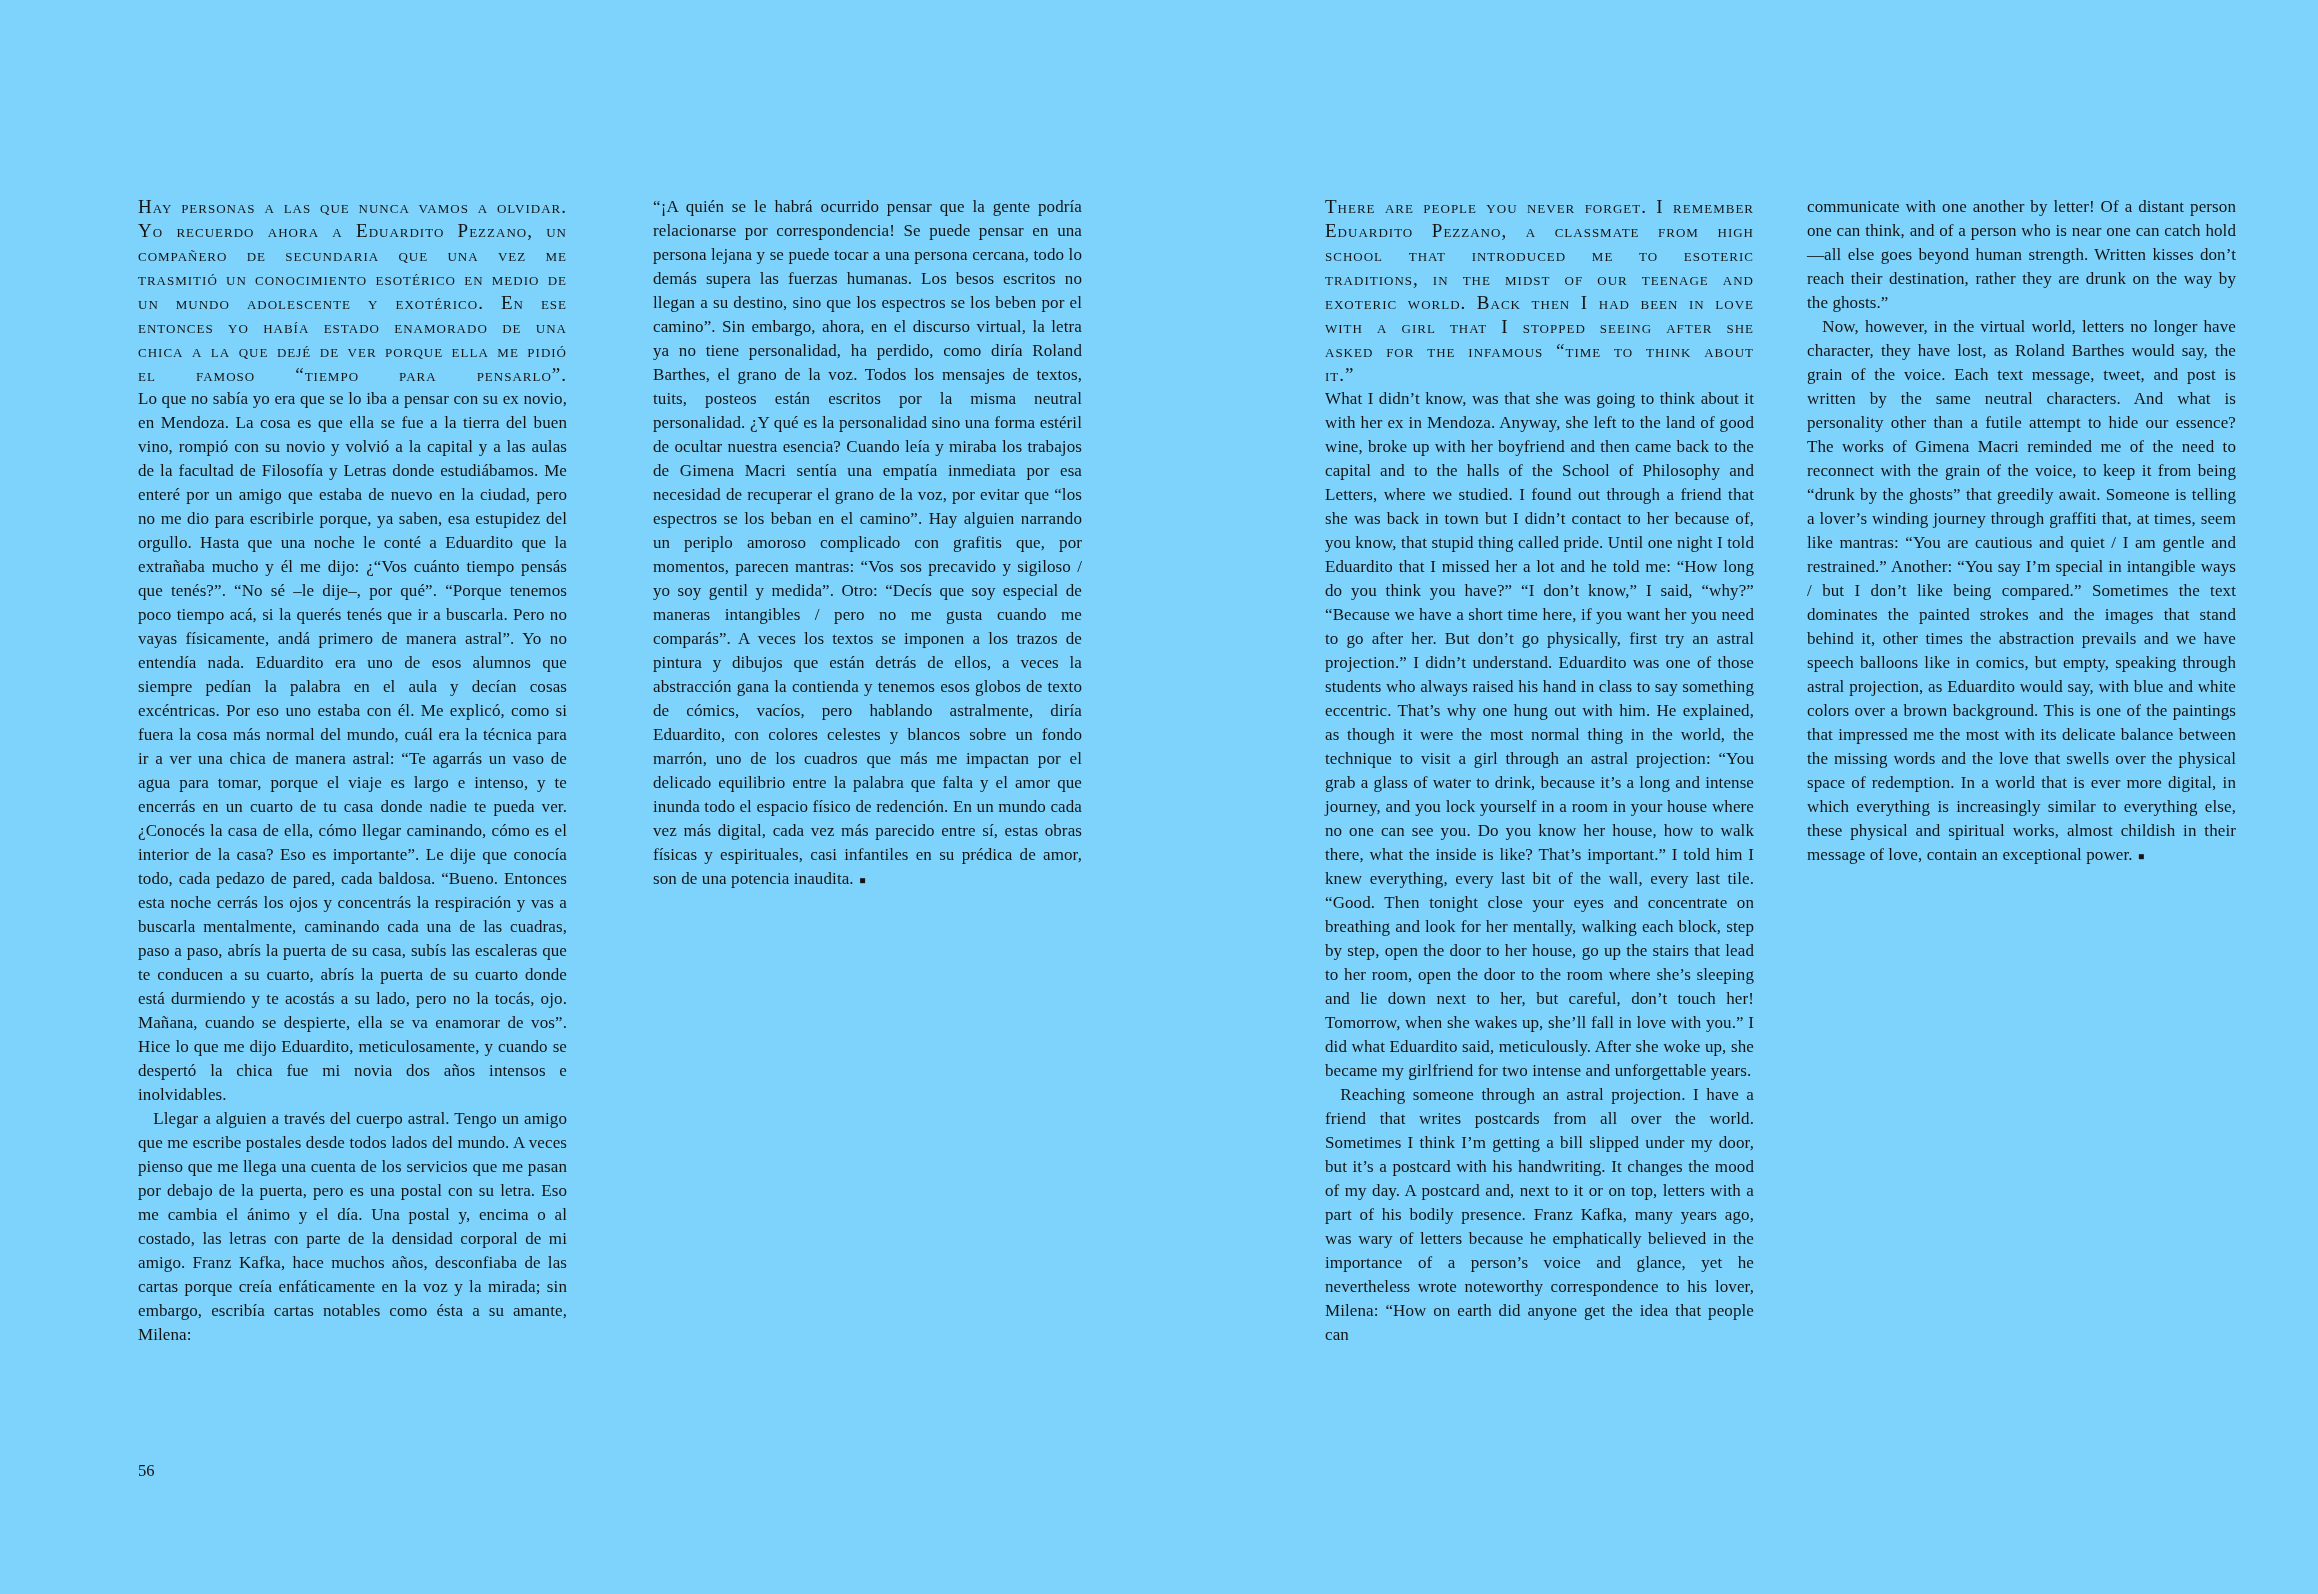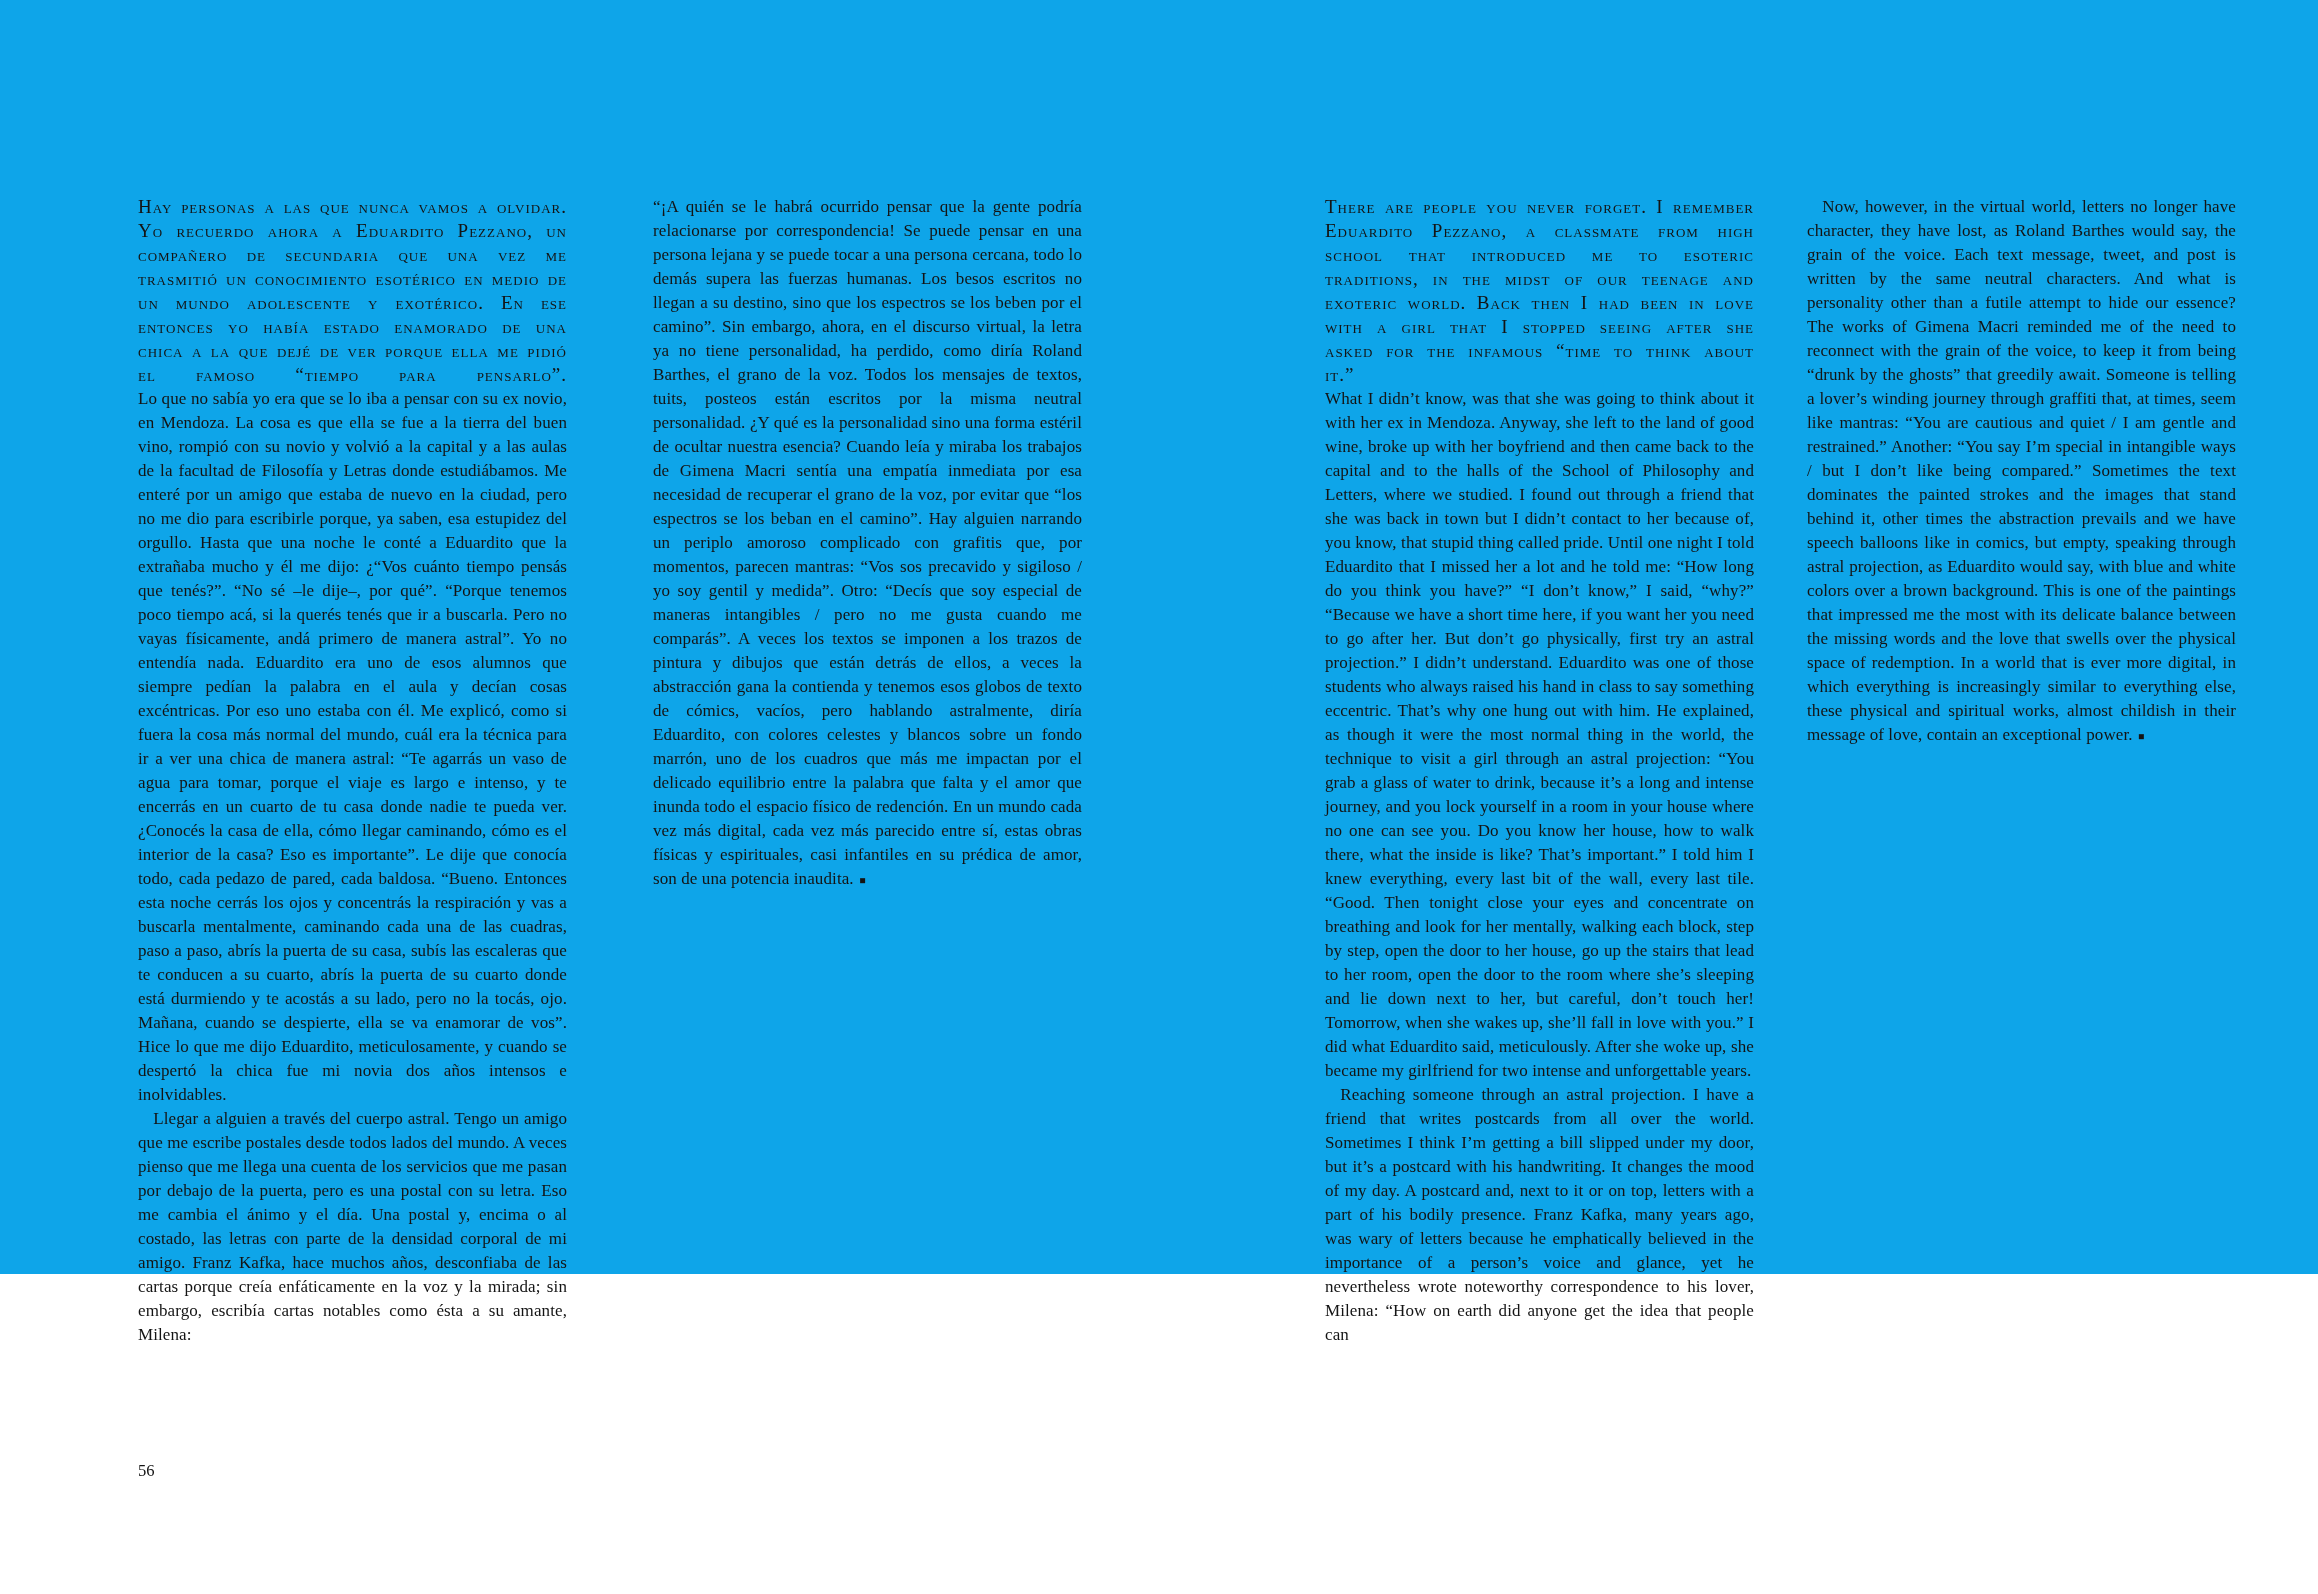--- a/index.html
+++ b/index.html
@@ -6,22 +6,22 @@
     margin: 0;
     padding: 0;
     width: 2319px;
     height: 1594px;
     background: #ffffff;
     overflow: hidden;
   }
   .spread {
     position: relative;
     width: 2319px;
-    height: 1274px;
-    background: #0ea5e9;
+    height: 1594px;
+    background: #7dd3fc;
     font-family: "Liberation Serif", serif;
     color: #141414;
   }
   .page {
     position: absolute;
     top: 0;
     height: 1594px;
   }
   .page-left  { left: 0;      width: 1159px; }
   .page-right { left: 1159px; width: 1160px; }
@@ -93,20 +93,21 @@
   <div class="page page-right">
 
     <div class="col col-3">
       <p class="para">
         <span class="lede">There are people you never forget. I remember Eduardito Pezzano, a classmate from high school that introduced me to esoteric traditions, in the midst of our teenage and exoteric world. Back then I had been in love with a girl that I stopped seeing after she asked for the infamous “time to think about it.”</span><span>What I didn’t know, was that she was going to think about it with her ex in Mendoza. Anyway, she left to the land of good wine, broke up with her boyfriend and then came back to the capital and to the halls of the School of Philosophy and Letters, where we studied. I found out through a friend that she was back in town but I didn’t contact to her because of, you know, that stupid thing called pride. Until one night I told Eduardito that I missed her a lot and he told me: “How long do you think you have?” “I don’t know,” I said, “why?” “Because we have a short time here, if you want her you need to go after her. But don’t go physically, first try an astral projection.” I didn’t understand. Eduardito was one of those students who always raised his hand in class to say something eccentric. That’s why one hung out with him. He explained, as though it were the most normal thing in the world, the technique to visit a girl through an astral projection: “You grab a glass of water to drink, because it’s a long and intense journey, and you lock yourself in a room in your house where no one can see you. Do you know her house, how to walk there, what the inside is like? That’s important.” I told him I knew everything, every last bit of the wall, every last tile. “Good. Then tonight close your eyes and concentrate on breathing and look for her mentally, walking each block, step by step, open the door to her house, go up the stairs that lead to her room, open the door to the room where she’s sleeping and lie down next to her, but careful, don’t touch her! Tomorrow, when she wakes up, she’ll fall in love with you.” I did what Eduardito said, meticulously. After she woke up, she became my girlfriend for two intense and unforgettable years.</span>
       </p>
       <p class="para indent">Reaching someone through an astral projection. I have a friend that writes postcards from all over the world. Sometimes I think I’m getting a bill slipped under my door, but it’s a postcard with his handwriting. It changes the mood of my day. A postcard and, next to it or on top, letters with a part of his bodily presence. Franz Kafka, many years ago, was wary of letters because he emphatically believed in the importance of a person’s voice and glance, yet he nevertheless wrote noteworthy correspondence to his lover, Milena: “How on earth did anyone get the idea that people can</p>
     </div>
 
     <div class="col col-4">
+      <p class="para">communicate with one another by letter! Of a distant person one can think, and of a person who is near one can catch hold—all else goes beyond human strength. Written kisses don’t reach their destination, rather they are drunk on the way by the ghosts.”</p>
       <p class="para indent">
         <span>Now, however, in the virtual world, letters no longer have character, they have lost, as Roland Barthes would say, the grain of the voice. Each text message, tweet, and post is written by the same neutral characters. And what is personality other than a futile attempt to hide our essence? The works of Gimena Macri reminded me of the need to reconnect with the grain of the voice, to keep it from being “drunk by the ghosts” that greedily await. Someone is telling a lover’s winding journey through graffiti that, at times, seem like mantras: “You are cautious and quiet / I am gentle and restrained.” Another: “You say I’m special in intangible ways / but I don’t like being compared.” Sometimes the text dominates the painted strokes and the images that stand behind it, other times the abstraction prevails and we have speech balloons like in comics, but empty, speaking through astral projection, as Eduardito would say, with blue and white colors over a brown background. This is one of the paintings that impressed me the most with its delicate balance between the missing words and the love that swells over the physical space of redemption. In a world that is ever more digital, in which everything is increasingly similar to everything else, these physical and spiritual works, almost childish in their message of love, contain an exceptional power.</span><span class="endmark">■</span>
       </p>
     </div>
 
   </div>
 
 </div>
 
 

